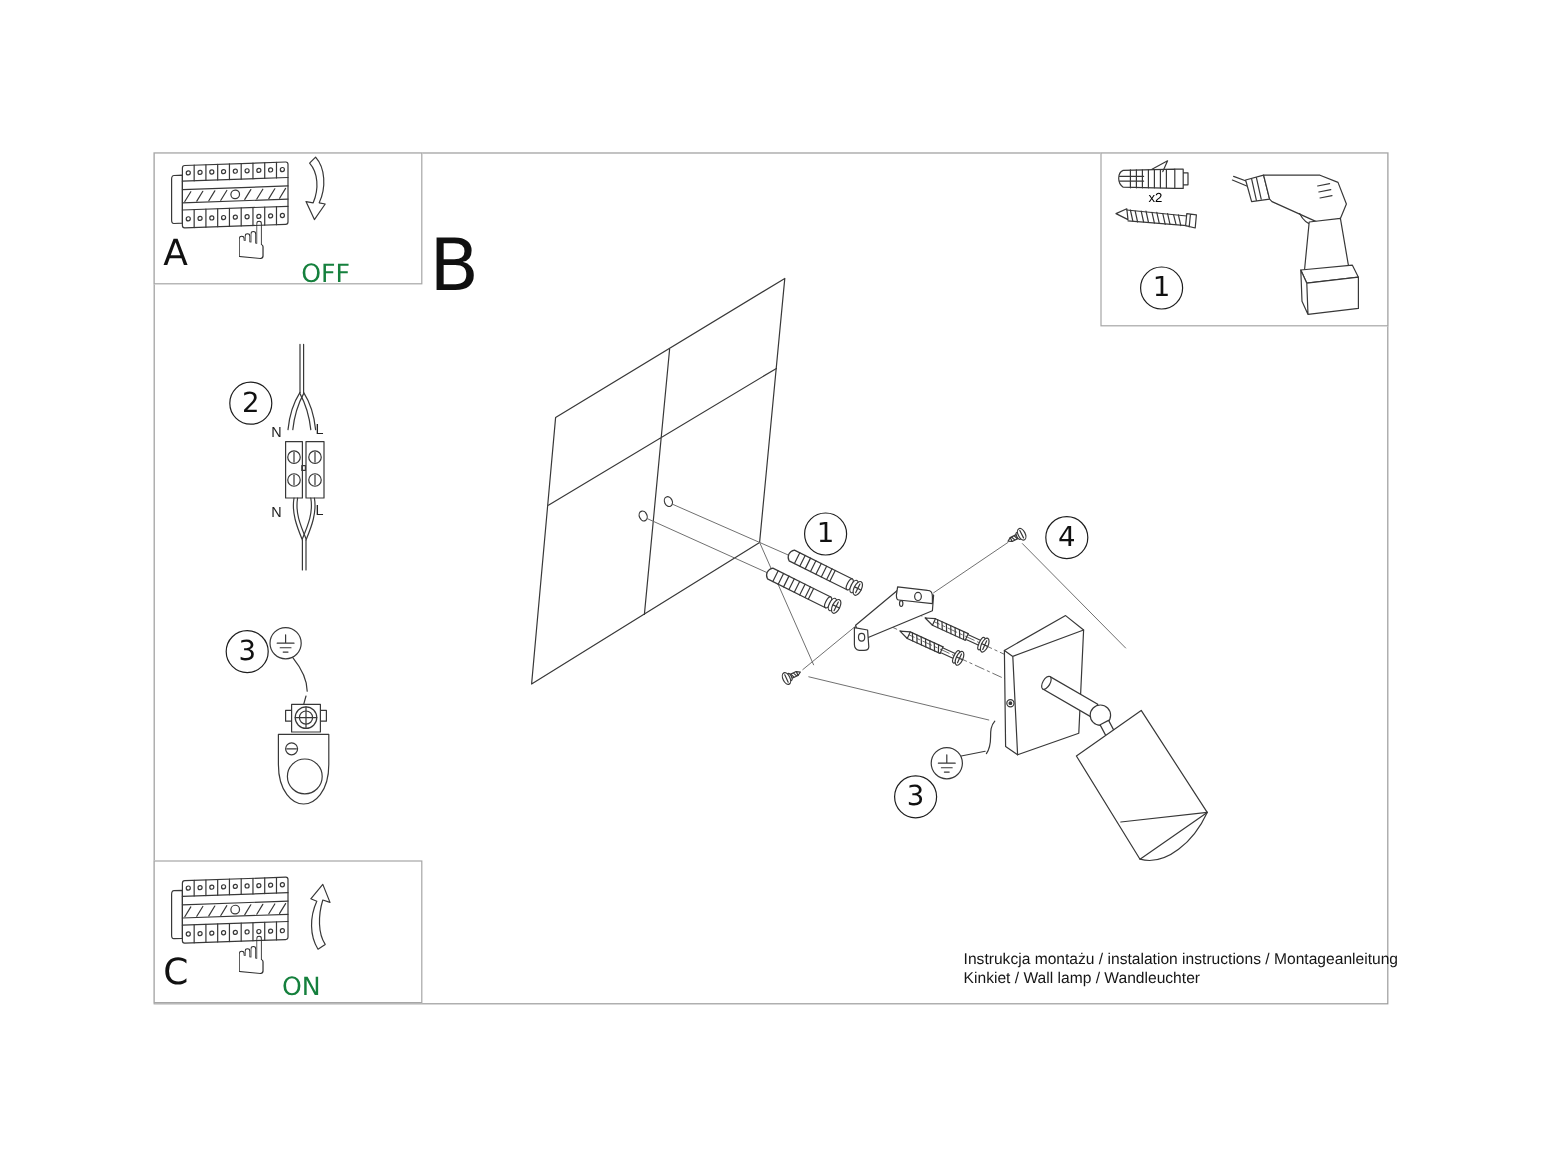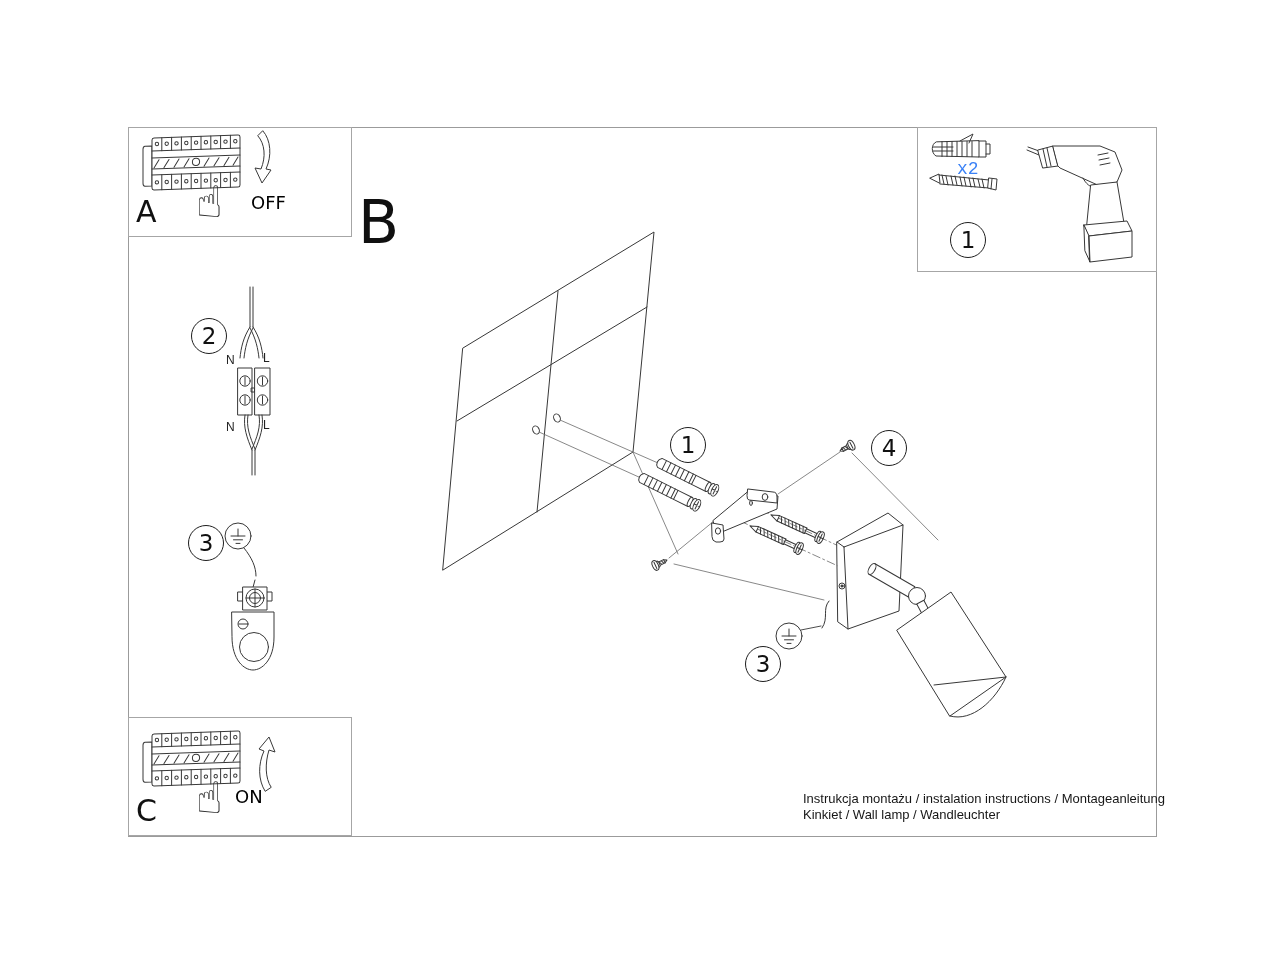--- a/index.html
+++ b/index.html
@@ -6,24 +6,24 @@
   .canvas{position:relative;width:1284px;height:963px;background:#fff;overflow:hidden;
           font-family:"DejaVu Sans",sans-serif;color:#111;}
   .frame{position:absolute;border:1px solid #9b9b9b;background:transparent;}
   .panel{position:absolute;border:1px solid #a6a6a6;background:#fff;}
   svg{position:absolute;left:0;top:0;}
   .lbl{position:absolute;line-height:1;white-space:nowrap;}
   .badge{position:absolute;width:34px;height:34px;border:1.5px solid #1e1e1e;border-radius:50%;
          background:#fff;display:flex;align-items:center;justify-content:center;
          font-size:23px;color:#111;z-index:6;}
   .panel-letter{font-size:30px;color:#111;z-index:6;}
-  .switch-word{font-size:18px;color:#000000;z-index:6;}
+  .switch-word{font-size:21px;color:#15803d;z-index:6;margin-top:24px;}
   .big-b{font-size:60px;color:#101010;z-index:6;}
   .nl{font-size:12px;color:#222;z-index:6;font-family:"Liberation Sans",sans-serif;}
-  .qty{font-size:18px;color:#3b82f6;z-index:6;font-family:Liberation Mono, monospace;}
+  .qty{font-size:11px;color:#000000;z-index:6;font-family:Liberation Sans, sans-serif;}
   .hand{position:absolute;font-size:44px;color:#2d2d2d;z-index:5;line-height:1;}
   .footer-line{position:absolute;font-size:13px;color:#161616;z-index:6;
                font-family:"Liberation Sans",sans-serif;}
 </style>
 </head>
 <body>
 
 <div class="canvas">
 
   <div class="frame" style="left:128px;top:127px;width:1027px;height:708px;"></div>

